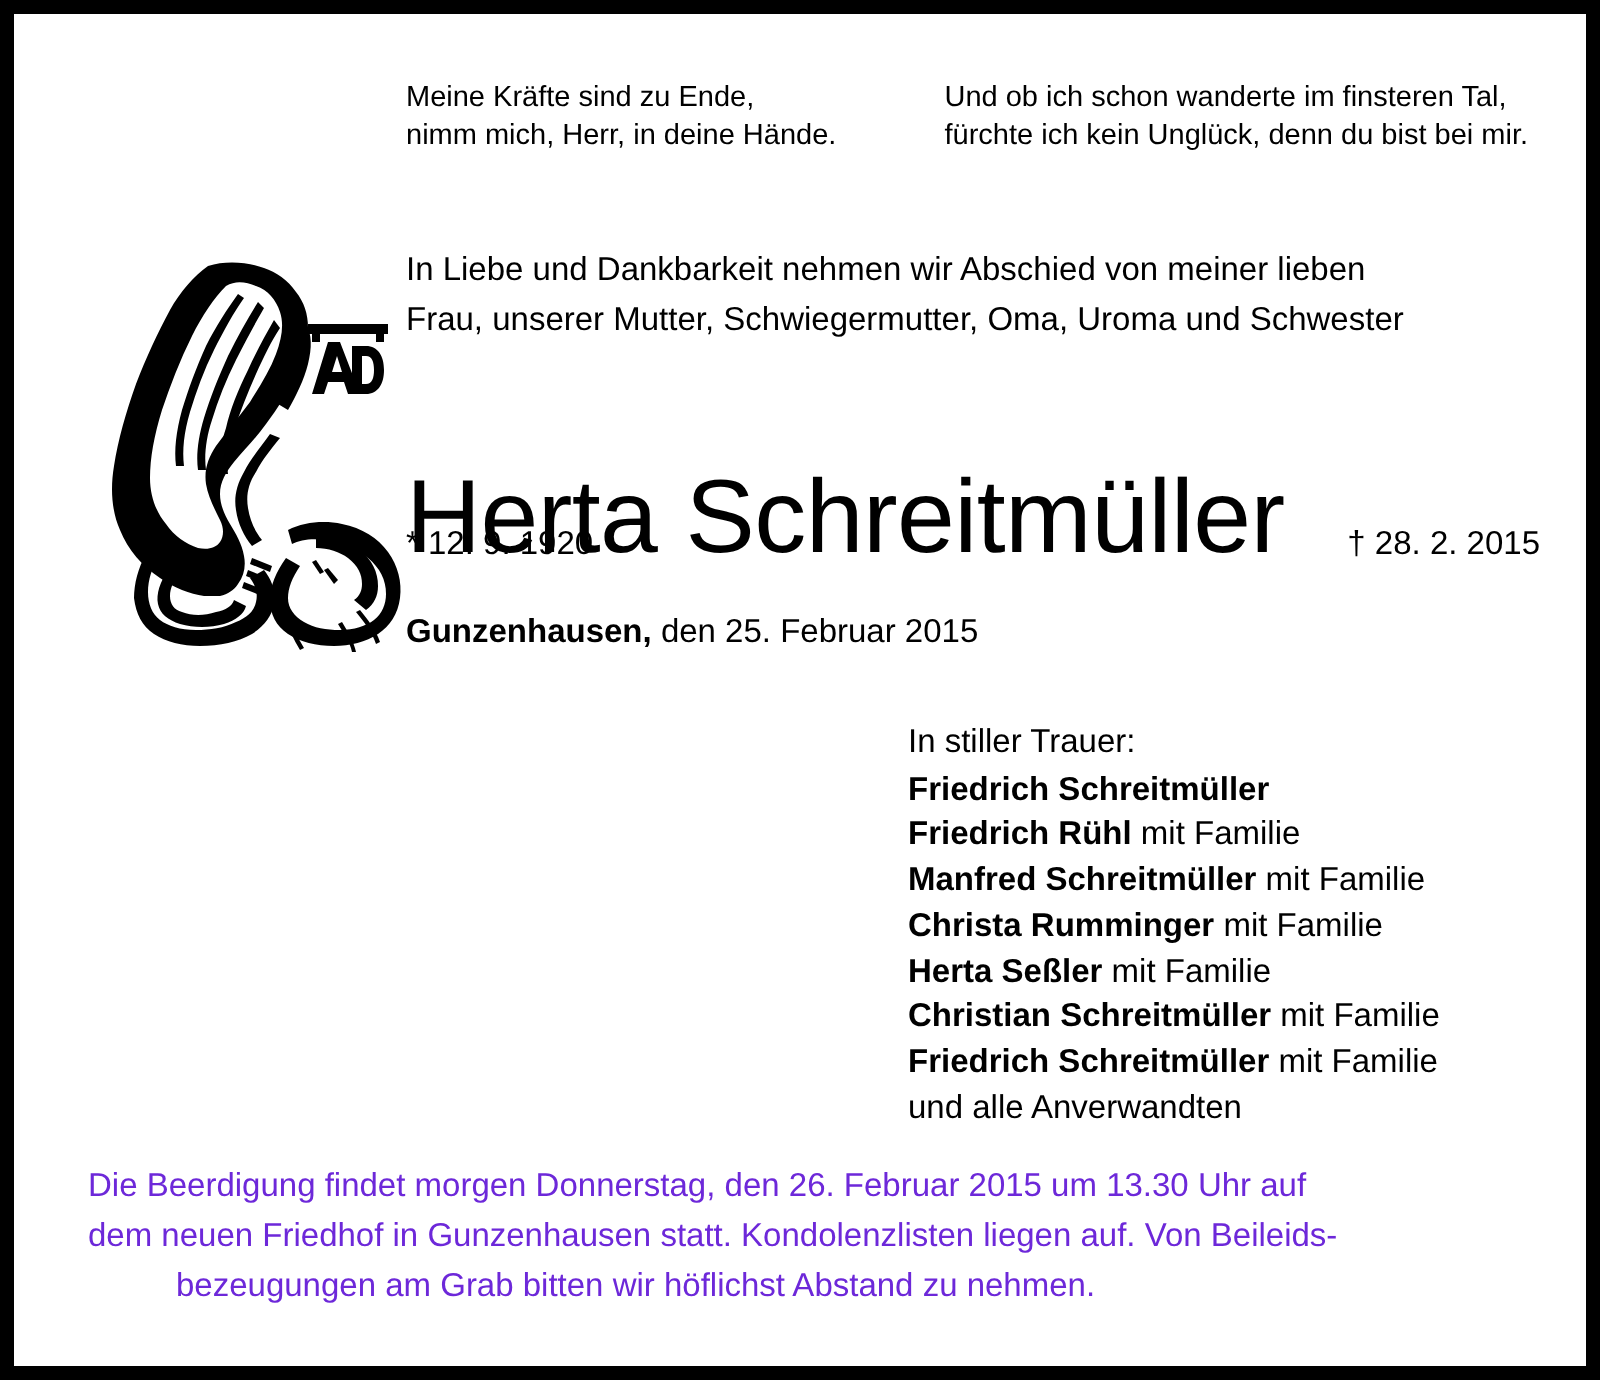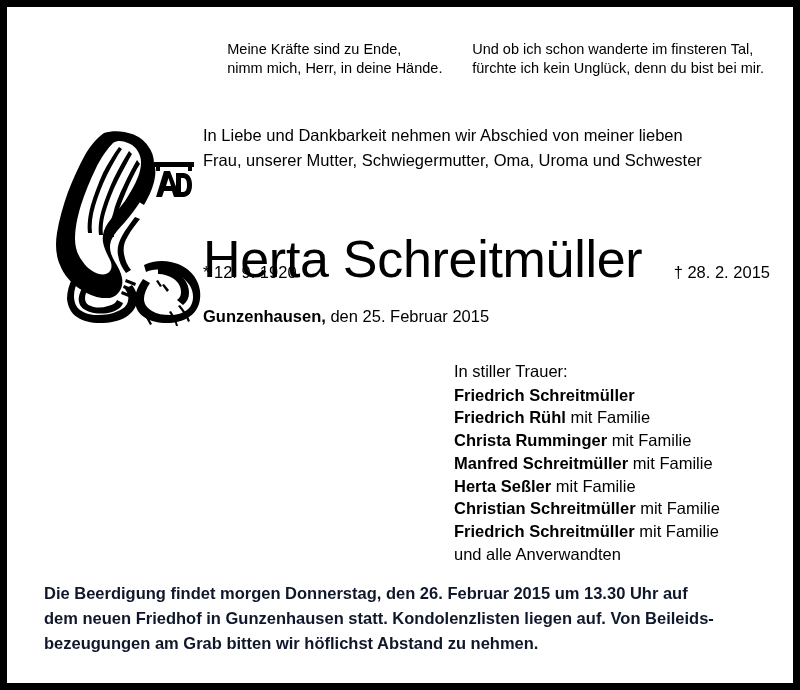--- a/index.html
+++ b/index.html
@@ -31,21 +31,21 @@
     overflow: hidden;
   }
 
   
   .verses {
     position: absolute;
     left: 196px;
     top: 33px;
     right: 29px;
     display: flex;
-    justify-content: flex-end;
+    justify-content: space-between;
   }
   .verse-left {
     font-size: 14.5px;
     line-height: 19px;
     color: #000;
     white-space: pre-line;
     width: 245px;
     flex: none;
   }
   .verse-right {
@@ -147,26 +147,25 @@
   .mourners-closing { font-weight: 400; }
 
   
   .footer {
     position: absolute;
     left: 37px;
     top: 574px;
     width: 726px;
     font-size: 16.5px;
     line-height: 25px;
-    color: #0f172a;
+    color: #6d28d9;
     text-align: justify;
-    font-weight: bold;
   }
   .footer > span { display: block; }
-  .footer .last-line { text-align: left; }
+  .footer .last-line { text-align: left; margin-left: 44px; }
 </style>
 </head>
 <body>
 
 <div class="notice">
   <div class="notice-inner">
 
     <div class="verses">
       <div class="verse-left">Meine Kräfte sind zu Ende,
 nimm mich, Herr, in deine Hände.</div>
@@ -355,24 +354,24 @@
     <div class="mourners">
       <div class="mourners-heading">In stiller Trauer:</div>
 
       <div class="mourner">
         <span class="mourner-name">Friedrich Schreitmüller</span><span class="mourner-suffix"></span>
       </div>
       <div class="mourner">
         <span class="mourner-name">Friedrich Rühl</span><span class="mourner-suffix"> mit Familie</span>
       </div>
       <div class="mourner">
+        <span class="mourner-name">Manfred Schreitmüller</span><span class="mourner-suffix"> mit Familie</span>
+      </div>
+      <div class="mourner">
         <span class="mourner-name">Christa Rumminger</span><span class="mourner-suffix"> mit Familie</span>
-      </div>
-      <div class="mourner">
-        <span class="mourner-name">Manfred Schreitmüller</span><span class="mourner-suffix"> mit Familie</span>
       </div>
       <div class="mourner">
         <span class="mourner-name">Herta Seßler</span><span class="mourner-suffix"> mit Familie</span>
       </div>
       <div class="mourner">
         <span class="mourner-name">Christian Schreitmüller</span><span class="mourner-suffix"> mit Familie</span>
       </div>
       <div class="mourner">
         <span class="mourner-name">Friedrich Schreitmüller</span><span class="mourner-suffix"> mit Familie</span>
       </div>

